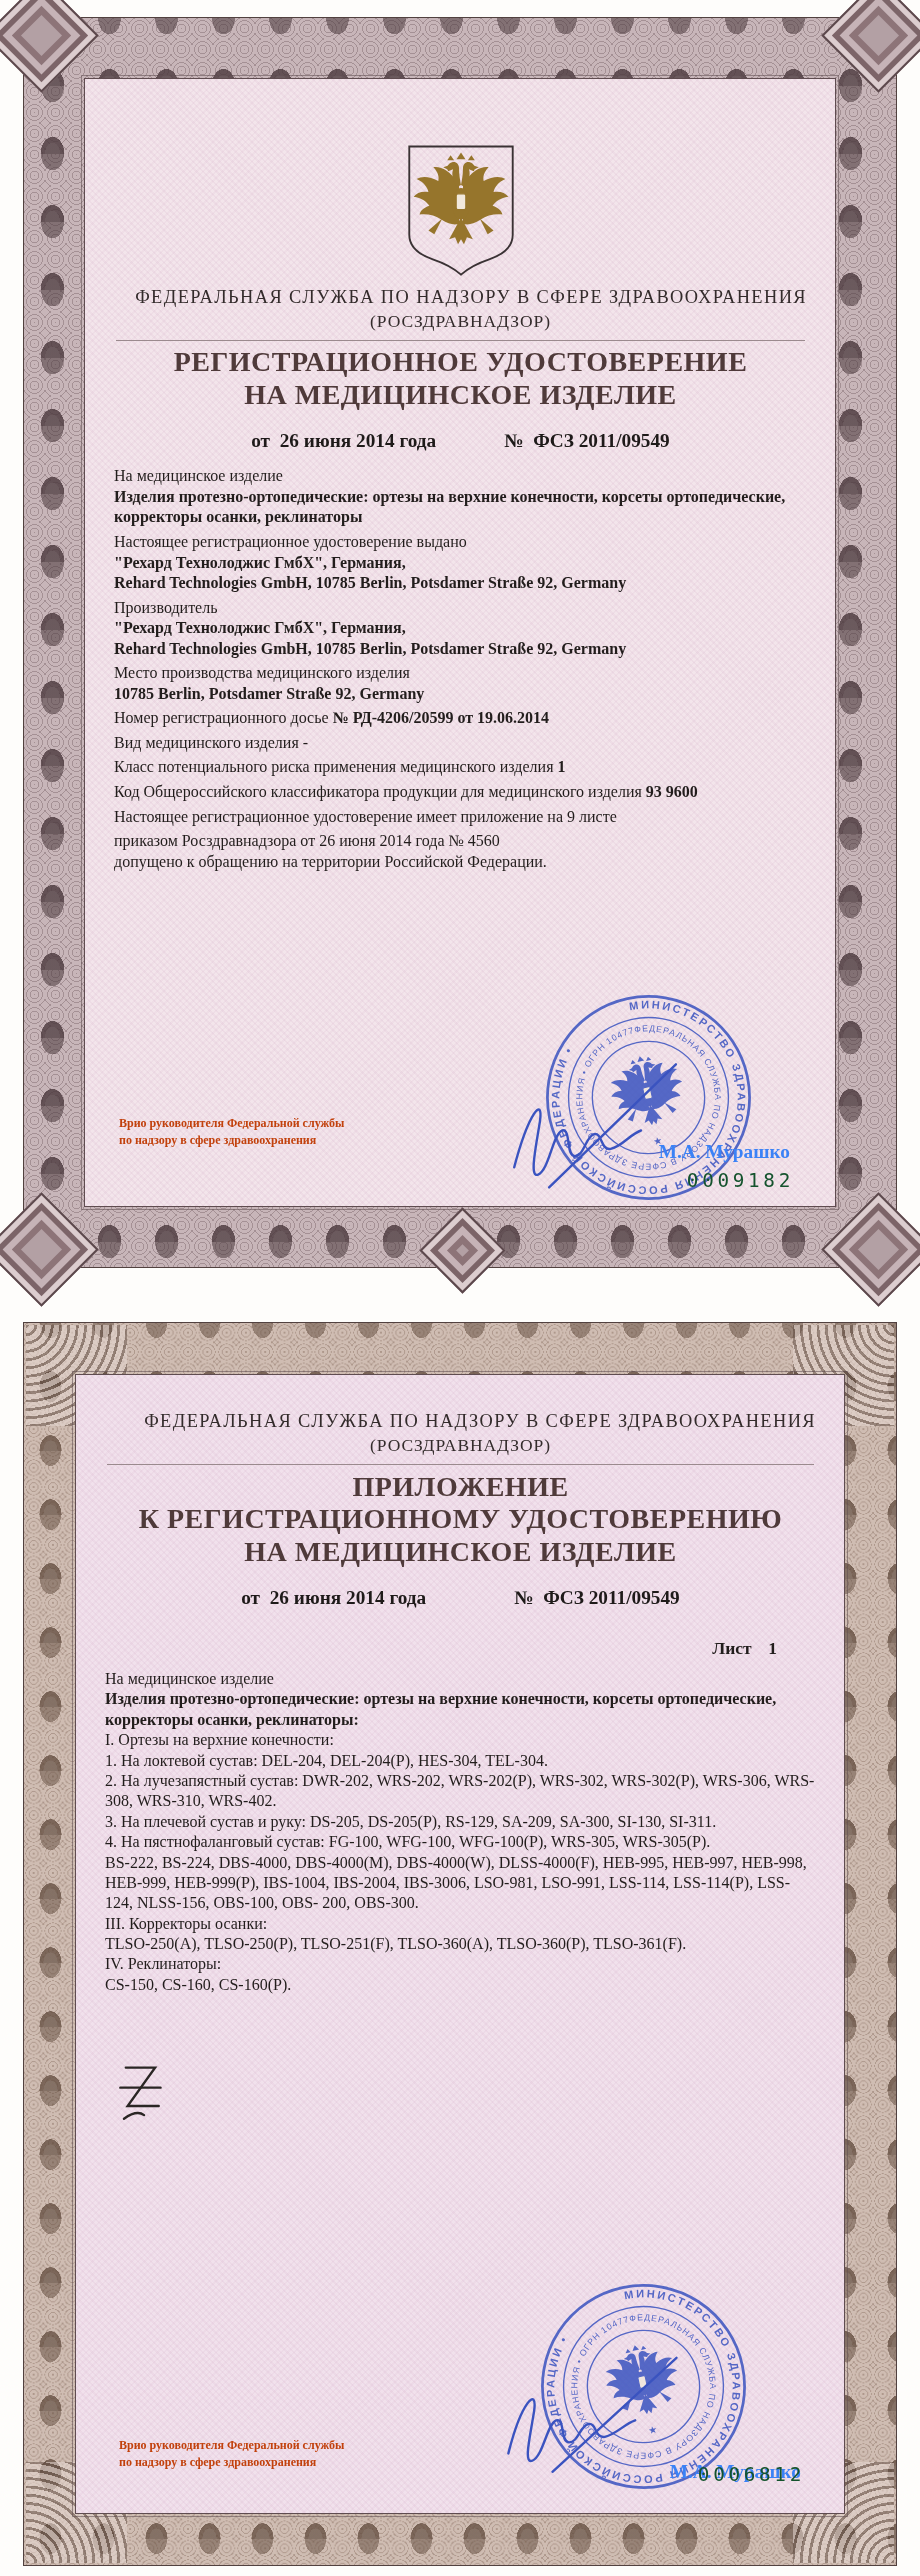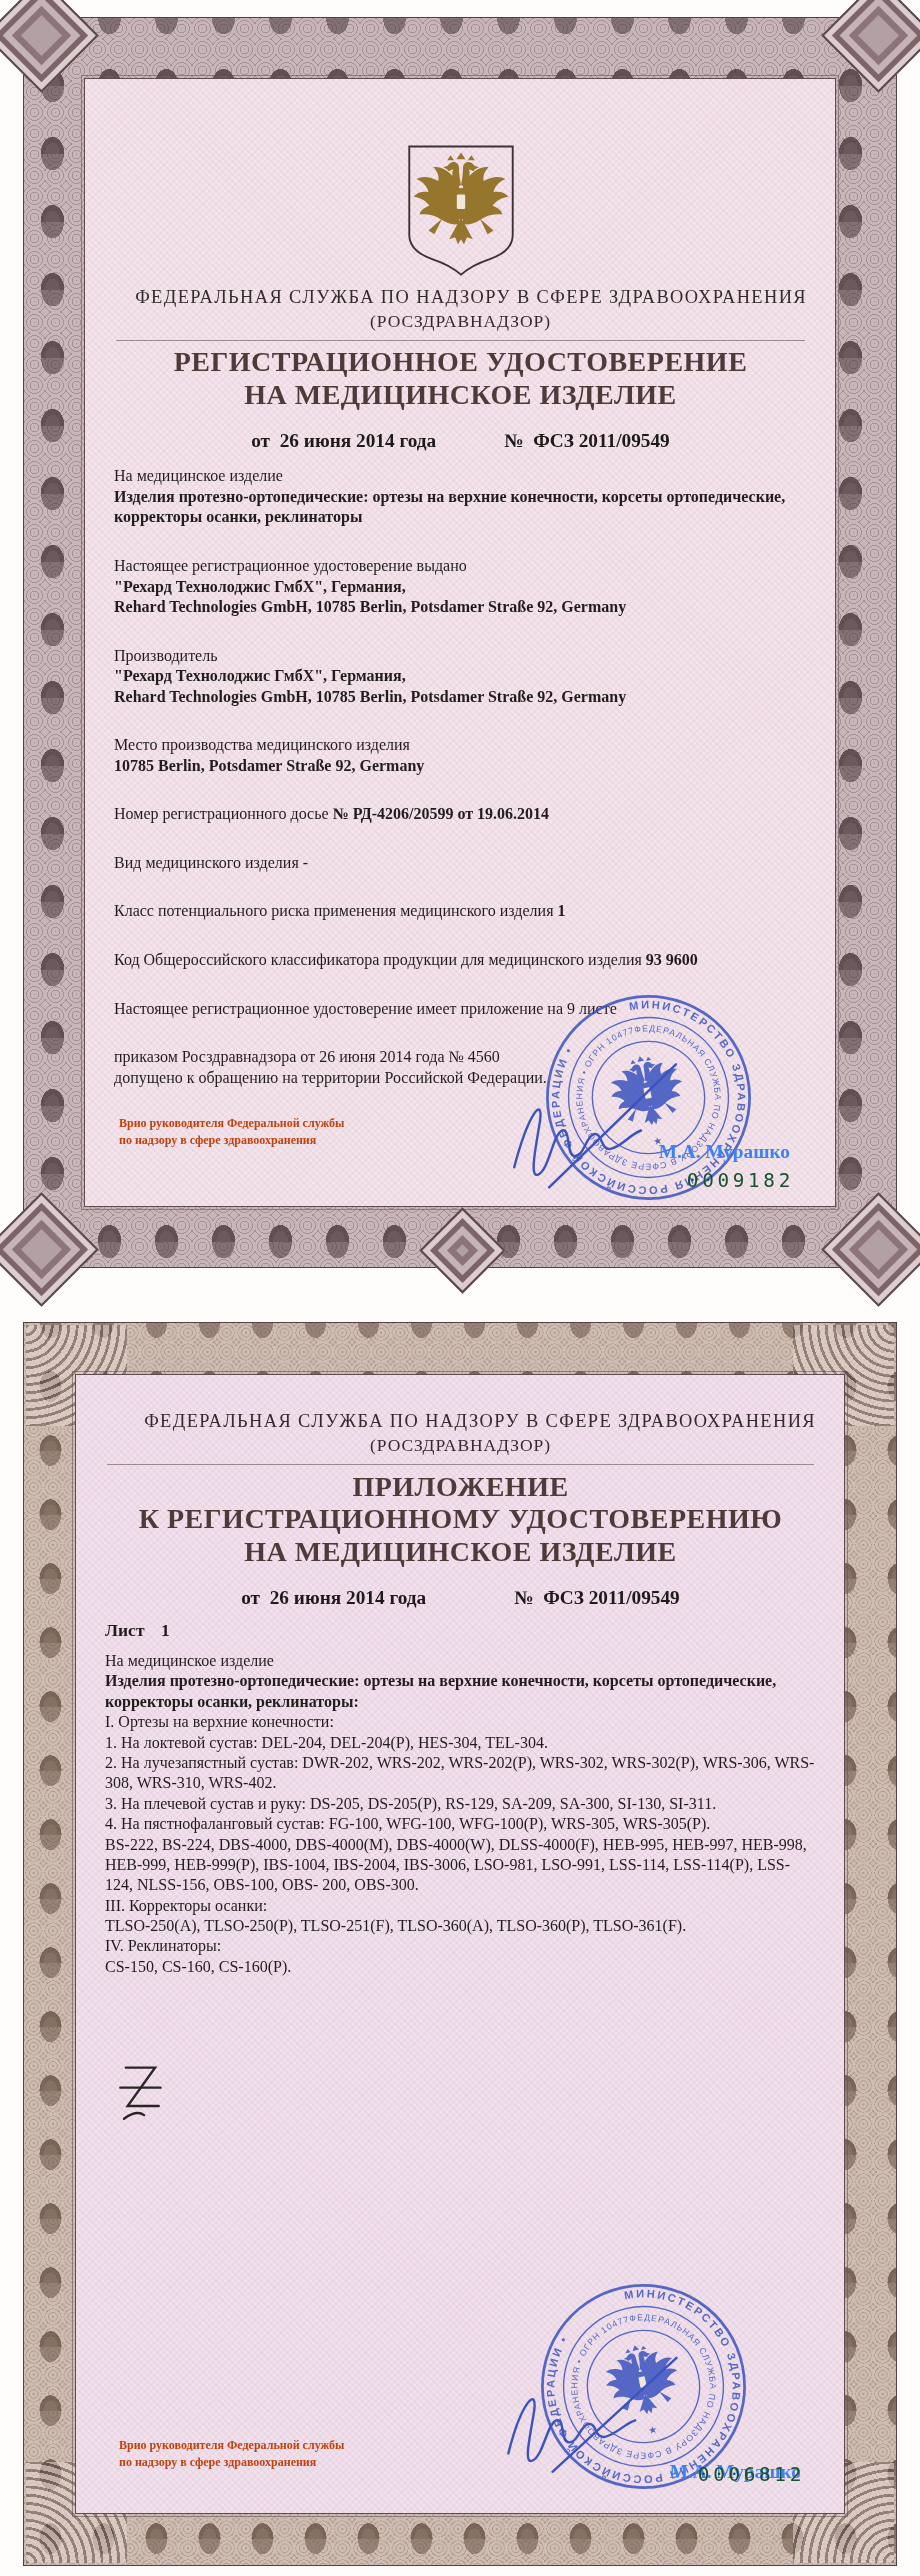--- a/index.html
+++ b/index.html
@@ -66,25 +66,25 @@
   #page2 .paper{inset:52px;background-color:#f1e1ec;}
 
   .content{position:absolute;left:29px;right:28px;top:0;}
 
   
   .agency{text-align:right;font-size:18.4px;letter-spacing:1.4px;color:#332b2b;line-height:1.25;}
   .agency-sub{text-align:center;font-size:17.5px;letter-spacing:0.9px;color:#332b2b;margin-top:1.8px;}
   .rule{border:none;border-top:1.4px solid #9b8a8e;margin:8.3px 1.8px 5.5px 1.8px;}
   .doc-title{text-align:center;font-weight:bold;color:#4f3a3a;font-size:28px;letter-spacing:0.5px;line-height:1.16;}
   .date-row{display:flex;justify-content:center;gap:68px;font-weight:bold;font-size:19.3px;color:#1e1a19;margin-top:19px;white-space:pre;}
-  .sheet-row{padding-right:39px;font-weight:bold;font-size:17.5px;margin-top:11px;}
+  .sheet-row{text-align:right;padding-right:39px;font-weight:bold;font-size:17.5px;margin-top:29px;}
   .sheet-row .num{display:inline-block;margin-left:16.6px;}
   .paras{font-size:16px;line-height:1.285;margin-top:14px;}
   .para{margin:0;}
-  .para.gap{margin-top:28px;}
+  .para.gap{margin-top:4px;}
   .para .b{font-weight:bold;}
   #page2 .paras{line-height:1.275;margin-top:10px;}
 
   .emblem{display:block;margin:64px auto 9.2px auto;}
 
   .sig-label{position:absolute;left:96px;font-weight:bold;font-size:12px;line-height:1.45;color:#c2410c;z-index:5;}
   .sig-name{position:absolute;font-weight:bold;font-size:19.3px;color:#3b82f6;z-index:6;}
   .serial{position:absolute;font-family:"DejaVu Sans Mono",monospace;font-size:19.3px;letter-spacing:3.7px;color:#14532d;z-index:6;}
   .stamp{position:absolute;z-index:4;opacity:.85;transform:rotate(-12deg);}
   .autograph{position:absolute;z-index:5;}

